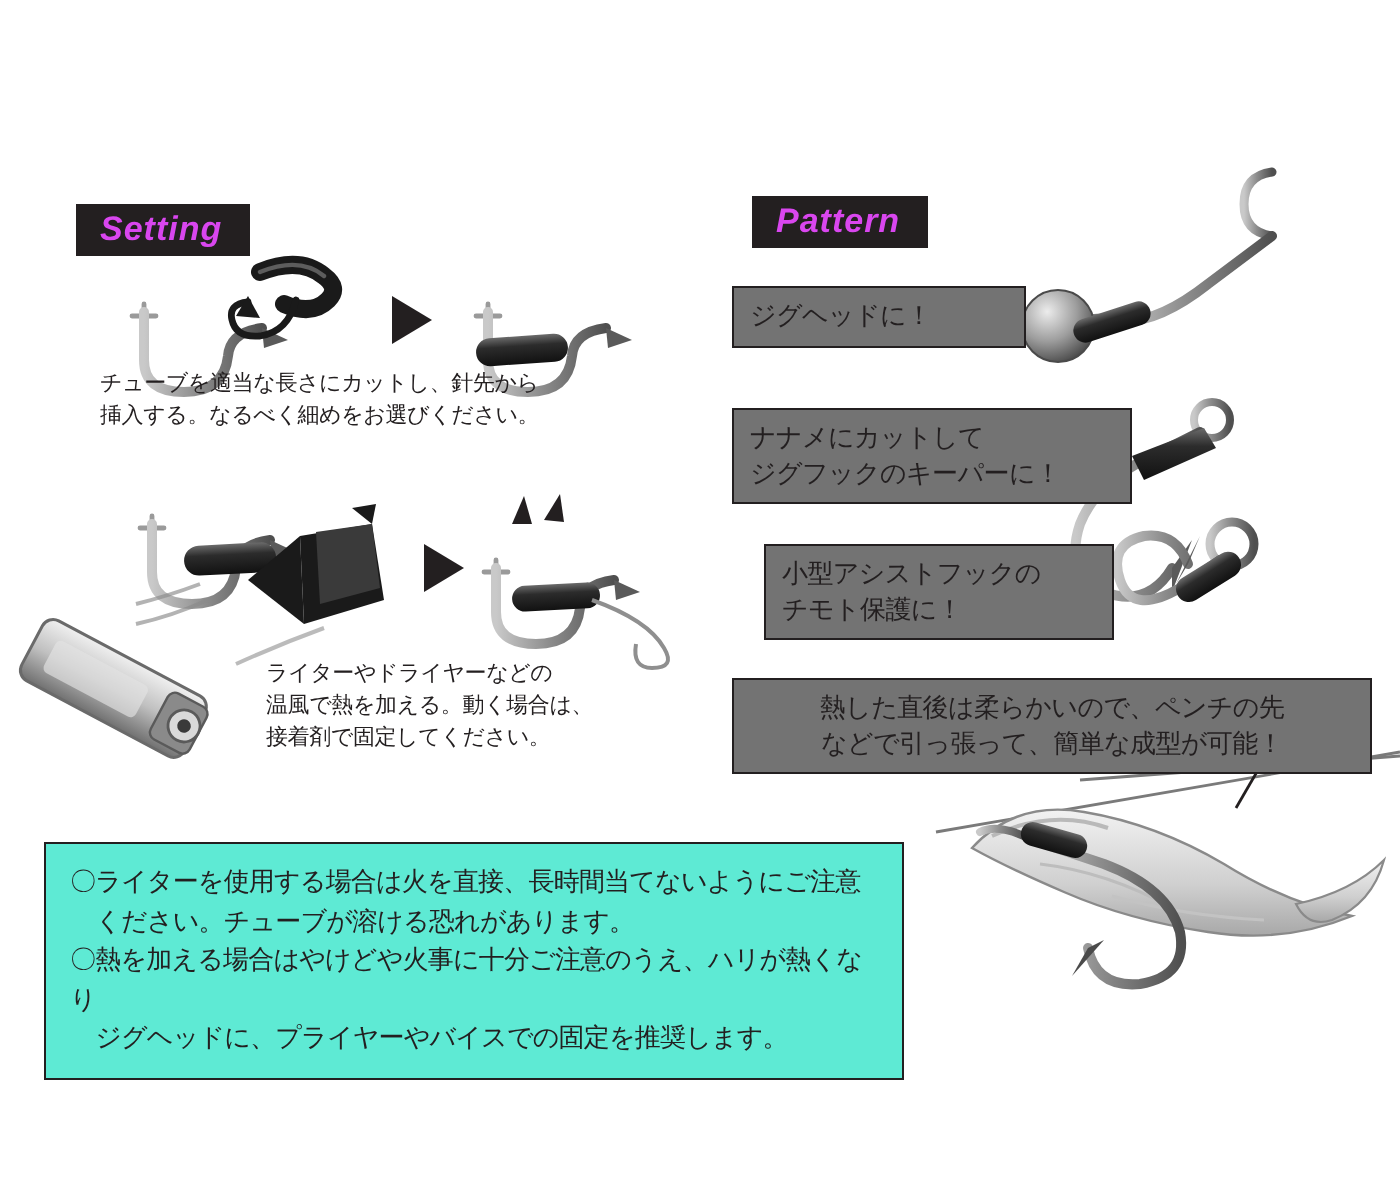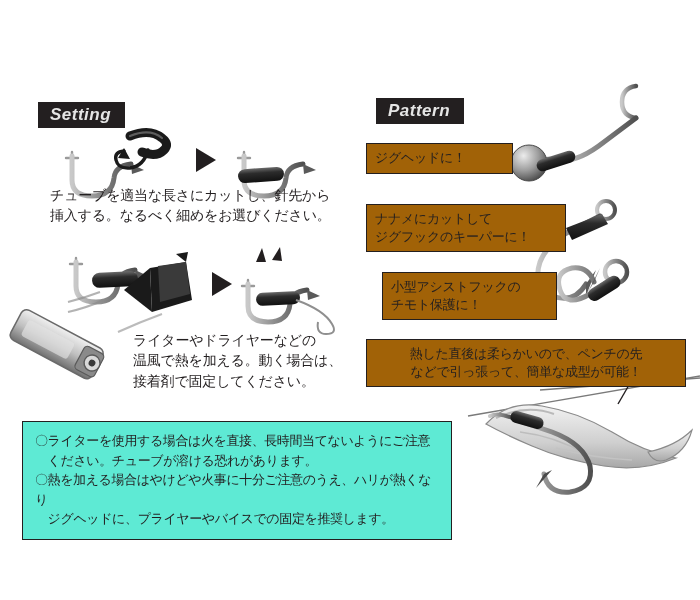--- a/index.html
+++ b/index.html
@@ -19,48 +19,48 @@
     position: absolute;
     left: 0; top: 0;
     width: 700px;
     height: 600px;
   }
 
   
   .tab {
     position: absolute;
     background: #231f20;
-    color: #e5e5e5;
+    color: #d946ef;
     font-weight: bold;
     font-style: italic;
     letter-spacing: 0.5px;
     padding: 4px 14px 5px 12px;
     font-size: 17px;
     line-height: 1;
   }
   #tab-setting { left: 38px; top: 102px; }
   #tab-pattern { left: 376px; top: 98px; }
 
   
   .txt {
     position: absolute;
-    font-size: 14px;
+    font-size: 11px;
     line-height: 1.45;
     letter-spacing: -0.2px;
     white-space: pre-line;
   }
 
   #setting-text-1 { left: 50px; top: 185px; width: 290px; }
   #setting-text-2 { left: 133px; top: 330px; width: 230px; }
 
   
   .callout {
     position: absolute;
     border: 1.6px solid #231f20;
-    background: #a16207;
+    background: #737373;
     font-size: 13px;
     line-height: 1.35;
     letter-spacing: -0.3px;
     padding: 5px 8px 6px 8px;
     white-space: pre-line;
     box-sizing: border-box;
   }
   #callout-1 { left: 366px; top: 143px; width: 147px; }
   #callout-2 { left: 366px; top: 204px; width: 200px; }
   #callout-3 { left: 382px; top: 272px; width: 175px; }

